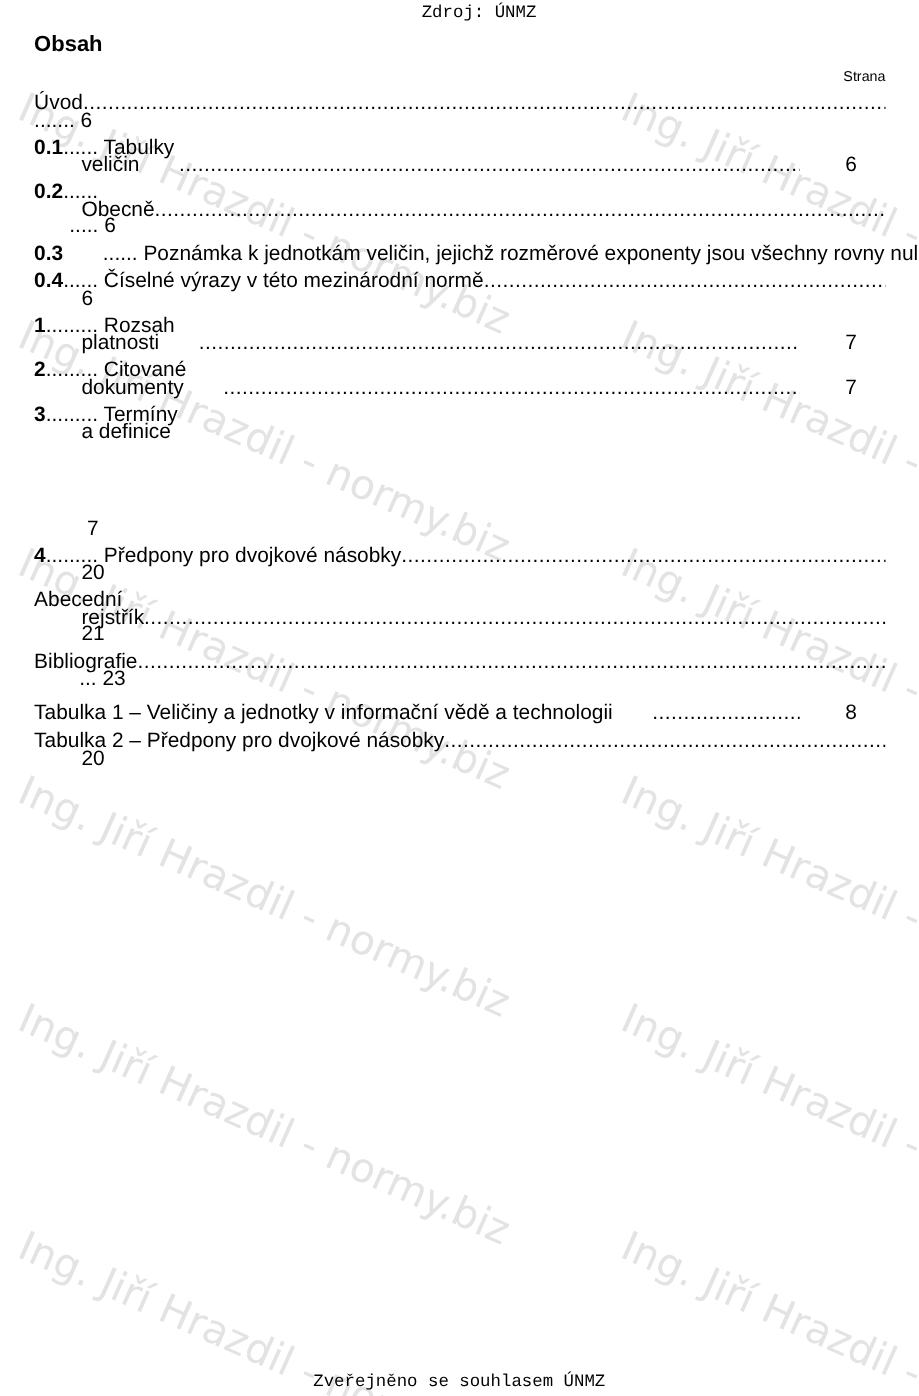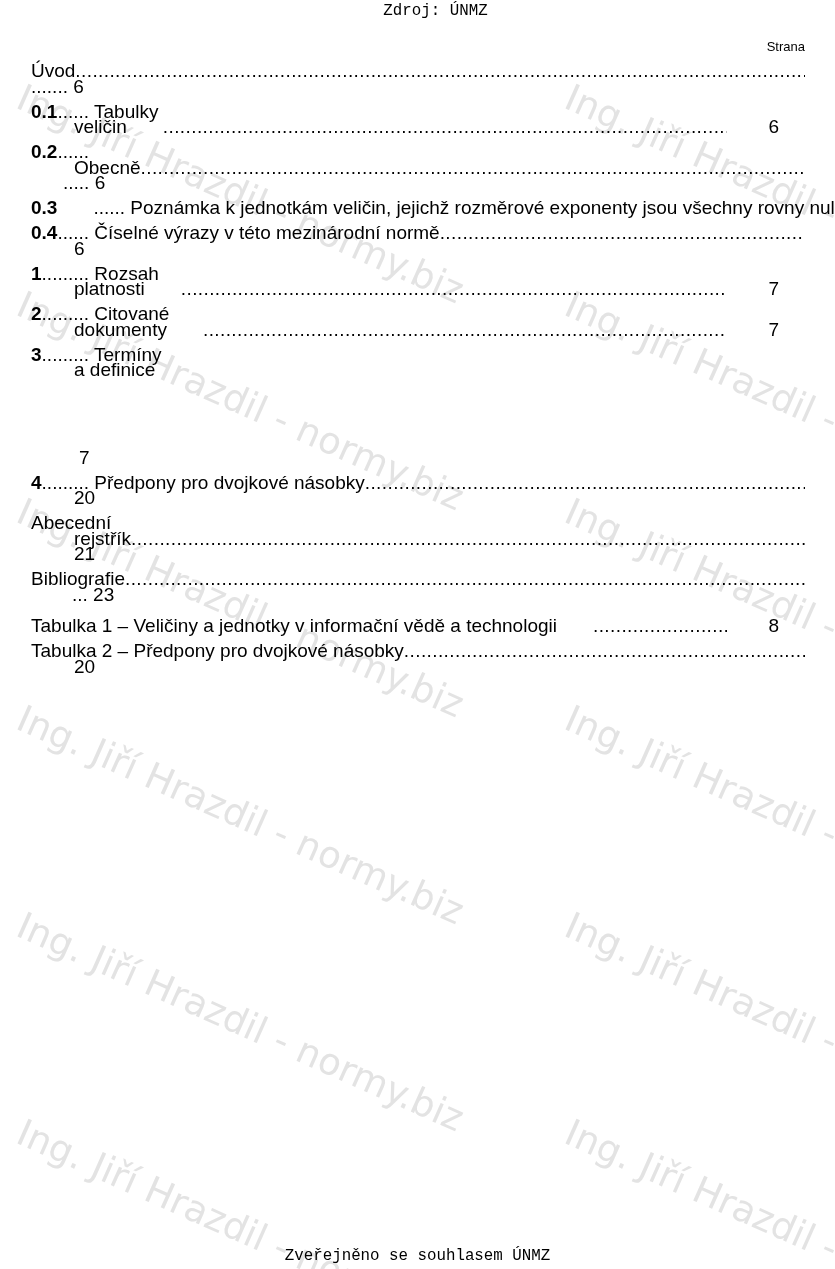--- a/index.html
+++ b/index.html
@@ -99,20 +99,21 @@
       <div class="wm" style="color: rgb(227, 227, 227); left: 576px; top: 697px;">Ing. Jiří Hrazdil - normy.biz</div>
       <div class="wm" style="color: rgb(227, 227, 227); left: 28px; top: 904px;">Ing. Jiří Hrazdil - normy.biz</div>
       <div class="wm" style="color: rgb(227, 227, 227); left: 576px; top: 904px;">Ing. Jiří Hrazdil - normy.biz</div>
       <div class="wm" style="color: rgb(227, 227, 227); left: 28px; top: 1111px;">Ing. Jiří Hrazdil - normy.biz</div>
       <div class="wm" style="color: rgb(227, 227, 227); left: 576px; top: 1111px;">Ing. Jiří Hrazdil - normy.biz</div>
     </div>
 
   <div class="doc-header">Zdroj: ÚNMZ</div>
 
   <div class="content">
+    <h1 class="title">Obsah</h1>
     <div class="strana">Strana</div>
     <div id="toc">
         <div class="entry">
           <div class="toc-line">
             <span class="txt">Úvod</span>
             <span class="leader">................................................................................................................................................................................................................................................................................................................................................................................................................</span>
           </div>
           <div class="toc-line">
             <span class="txt">....... 6</span>
           </div>

